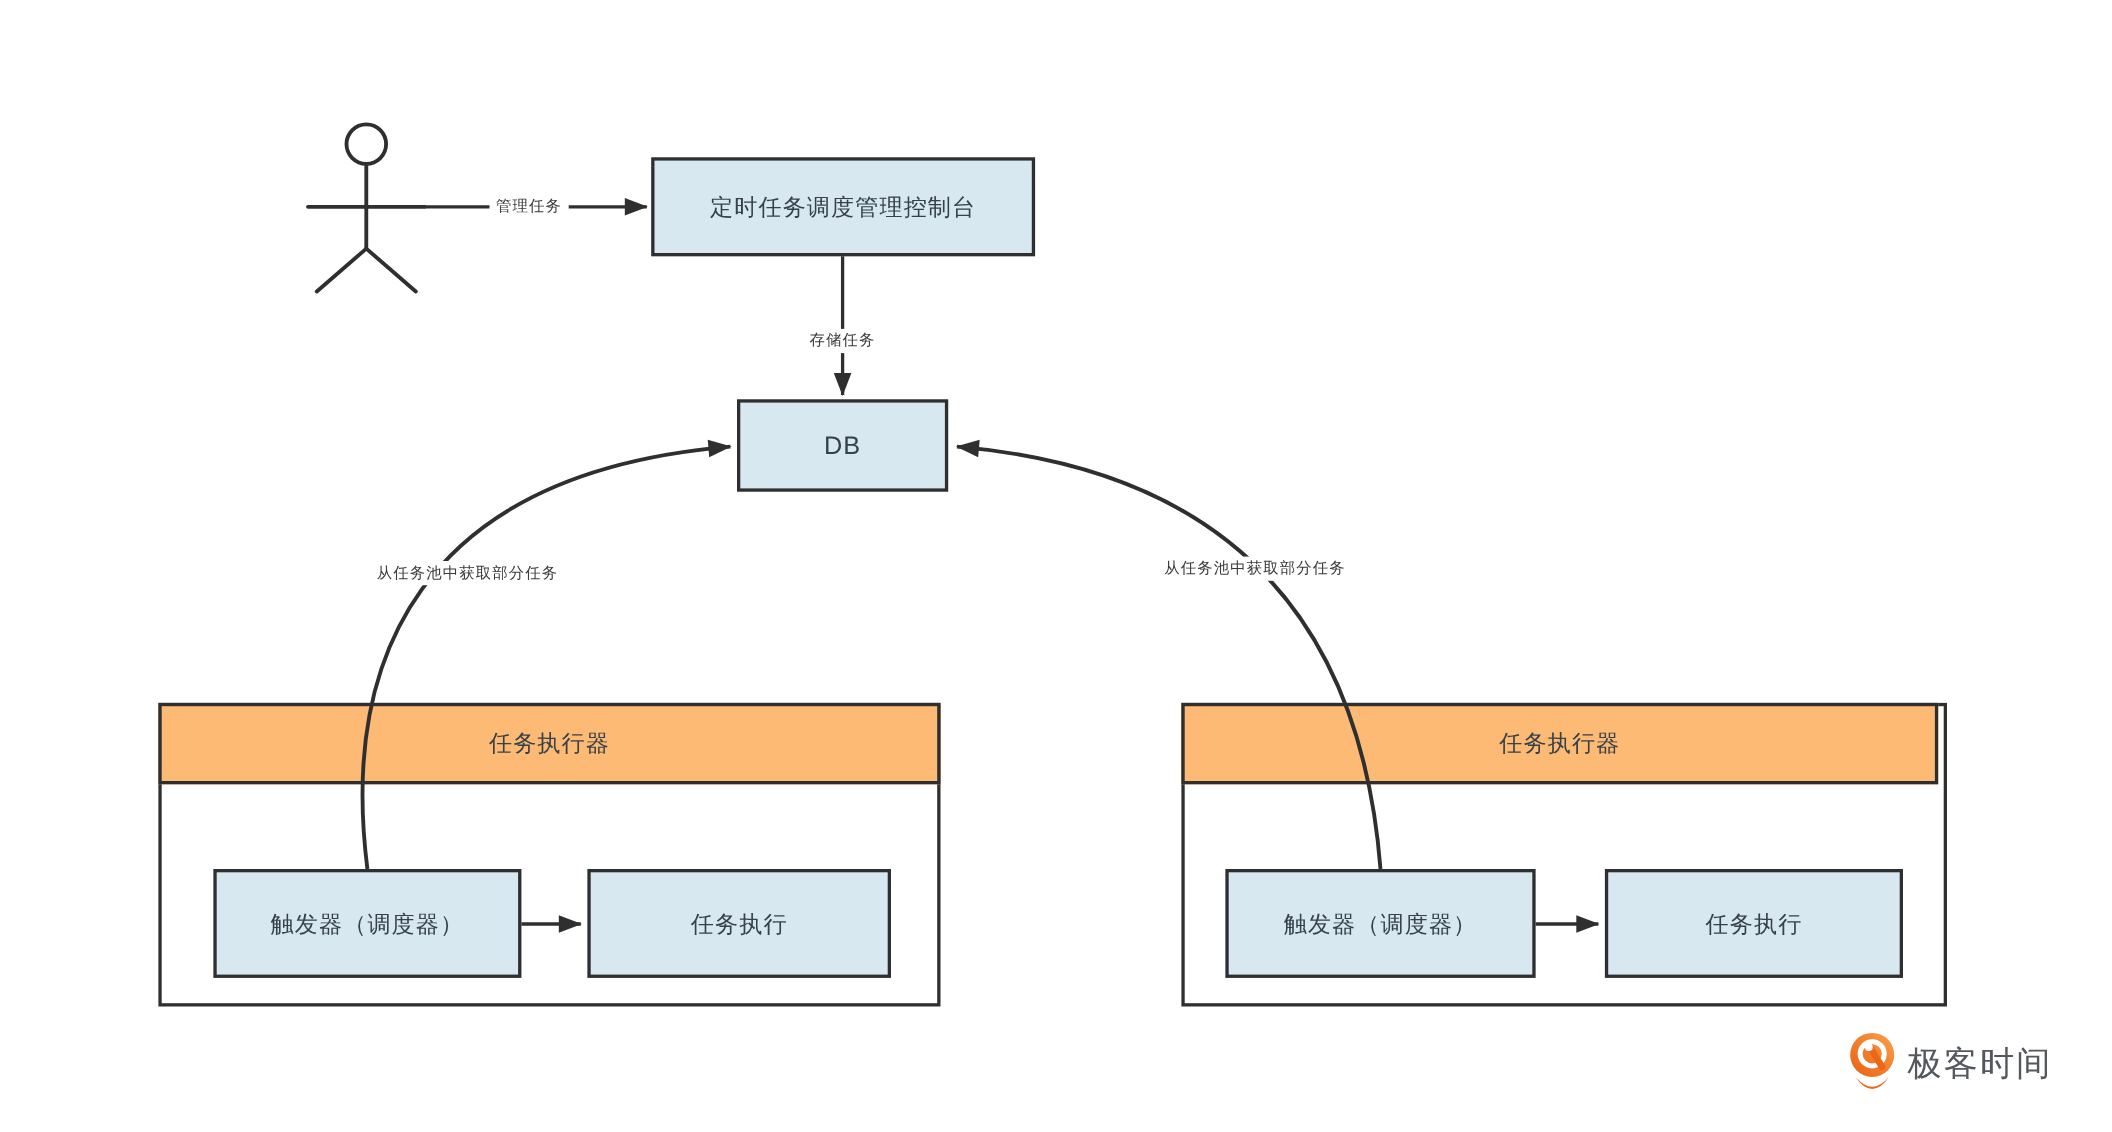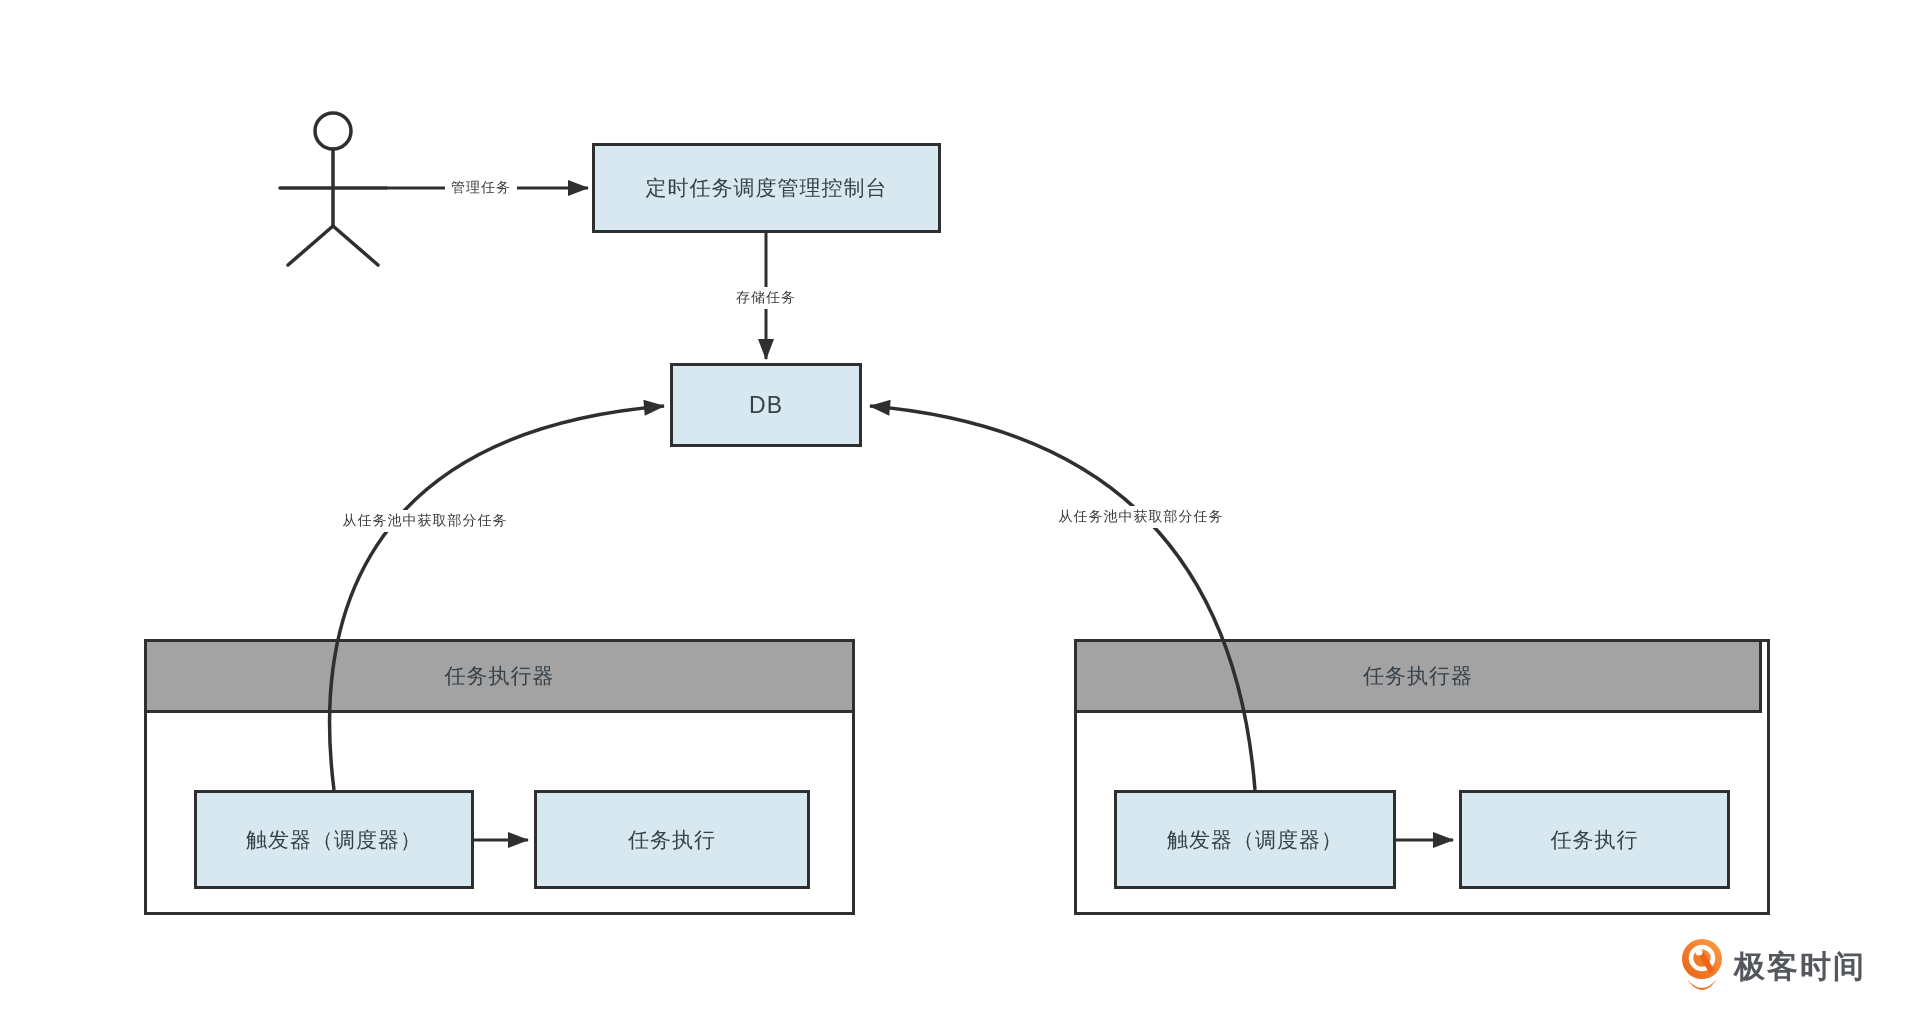--- a/index.html
+++ b/index.html
@@ -16,36 +16,36 @@
     background:#d7e8f0;border:3px solid #2f2f2f;
     display:flex;align-items:center;justify-content:center;
     font-size:21px;color:#37414a;letter-spacing:1px;white-space:nowrap;
   }
   .container-box{
     position:absolute;z-index:1;box-sizing:border-box;
     background:#ffffff;border:3px solid #2f2f2f;
   }
   .container-header{
     position:absolute;z-index:1;box-sizing:border-box;
-    background:#a3a3a3;border:3px solid #2f2f2f;
+    background:#fdba74;border:3px solid #2f2f2f;
     display:flex;align-items:center;justify-content:center;
     font-size:21px;color:#37414a;letter-spacing:1px;
   }
   .edge-label{
     position:absolute;z-index:3;transform:translate(-50%,-50%);
     background:#ffffff;padding:2px 6px;font-size:14px;color:#3a3a3a;
     letter-spacing:1px;white-space:nowrap;
   }
   .db-text{font-size:23px;letter-spacing:1px;}
   .logo{
     position:absolute;left:1680px;top:938px;z-index:4;
     display:flex;align-items:center;gap:10px;
   }
   .logo-text{
-    font-size:31px;color:#54585d;font-weight:700;letter-spacing:2px;white-space:nowrap;
+    font-size:31px;color:#54585d;font-weight:400;letter-spacing:2px;white-space:nowrap;
   }
 </style>
 </head>
 <body>
 
 <div class="canvas">
 
   <svg class="lines" width="1920" height="1029" viewBox="0 0 1920 1029">
     <defs>
       <marker id="arrow" markerUnits="userSpaceOnUse" markerWidth="24" markerHeight="20" refX="21" refY="9" orient="auto">
@@ -85,21 +85,21 @@
   <div class="container-header" style="left:144px;top:639px;width:711px;height:74px;">任务执行器</div>
   <div class="node" style="left:194px;top:790px;width:280px;height:99px;">触发器（调度器）</div>
   <div class="node" style="left:534px;top:790px;width:276px;height:99px;">任务执行</div>
 
   <div class="container-box" style="left:1074px;top:639px;width:696px;height:276px;"></div>
   <div class="container-header" style="left:1074px;top:639px;width:688px;height:74px;">任务执行器</div>
   <div class="node" style="left:1114px;top:790px;width:282px;height:99px;">触发器（调度器）</div>
   <div class="node" style="left:1459px;top:790px;width:271px;height:99px;">任务执行</div>
 
   <div class="edge-label" style="left:481px;top:188px;">管理任务</div>
-  <div class="edge-label" style="left:766px;top:298px;">存储任务</div>
+  <div class="edge-label" style="left:766px;top:310px;">存储任务</div>
   <div class="edge-label" style="left:425px;top:521px;">从任务池中获取部分任务</div>
   <div class="edge-label" style="left:1141px;top:517px;">从任务池中获取部分任务</div>
 
   <div class="logo">
     <svg width="44" height="58" viewBox="0 0 44 58">
       <circle cx="22" cy="21" r="20" fill="url(#ogx)"></circle>
       <defs>
         <linearGradient id="ogx" x1="1" y1="0" x2="0" y2="1">
           <stop offset="0" stop-color="#f9a04a"></stop>
           <stop offset="1" stop-color="#eb5f13"></stop>

